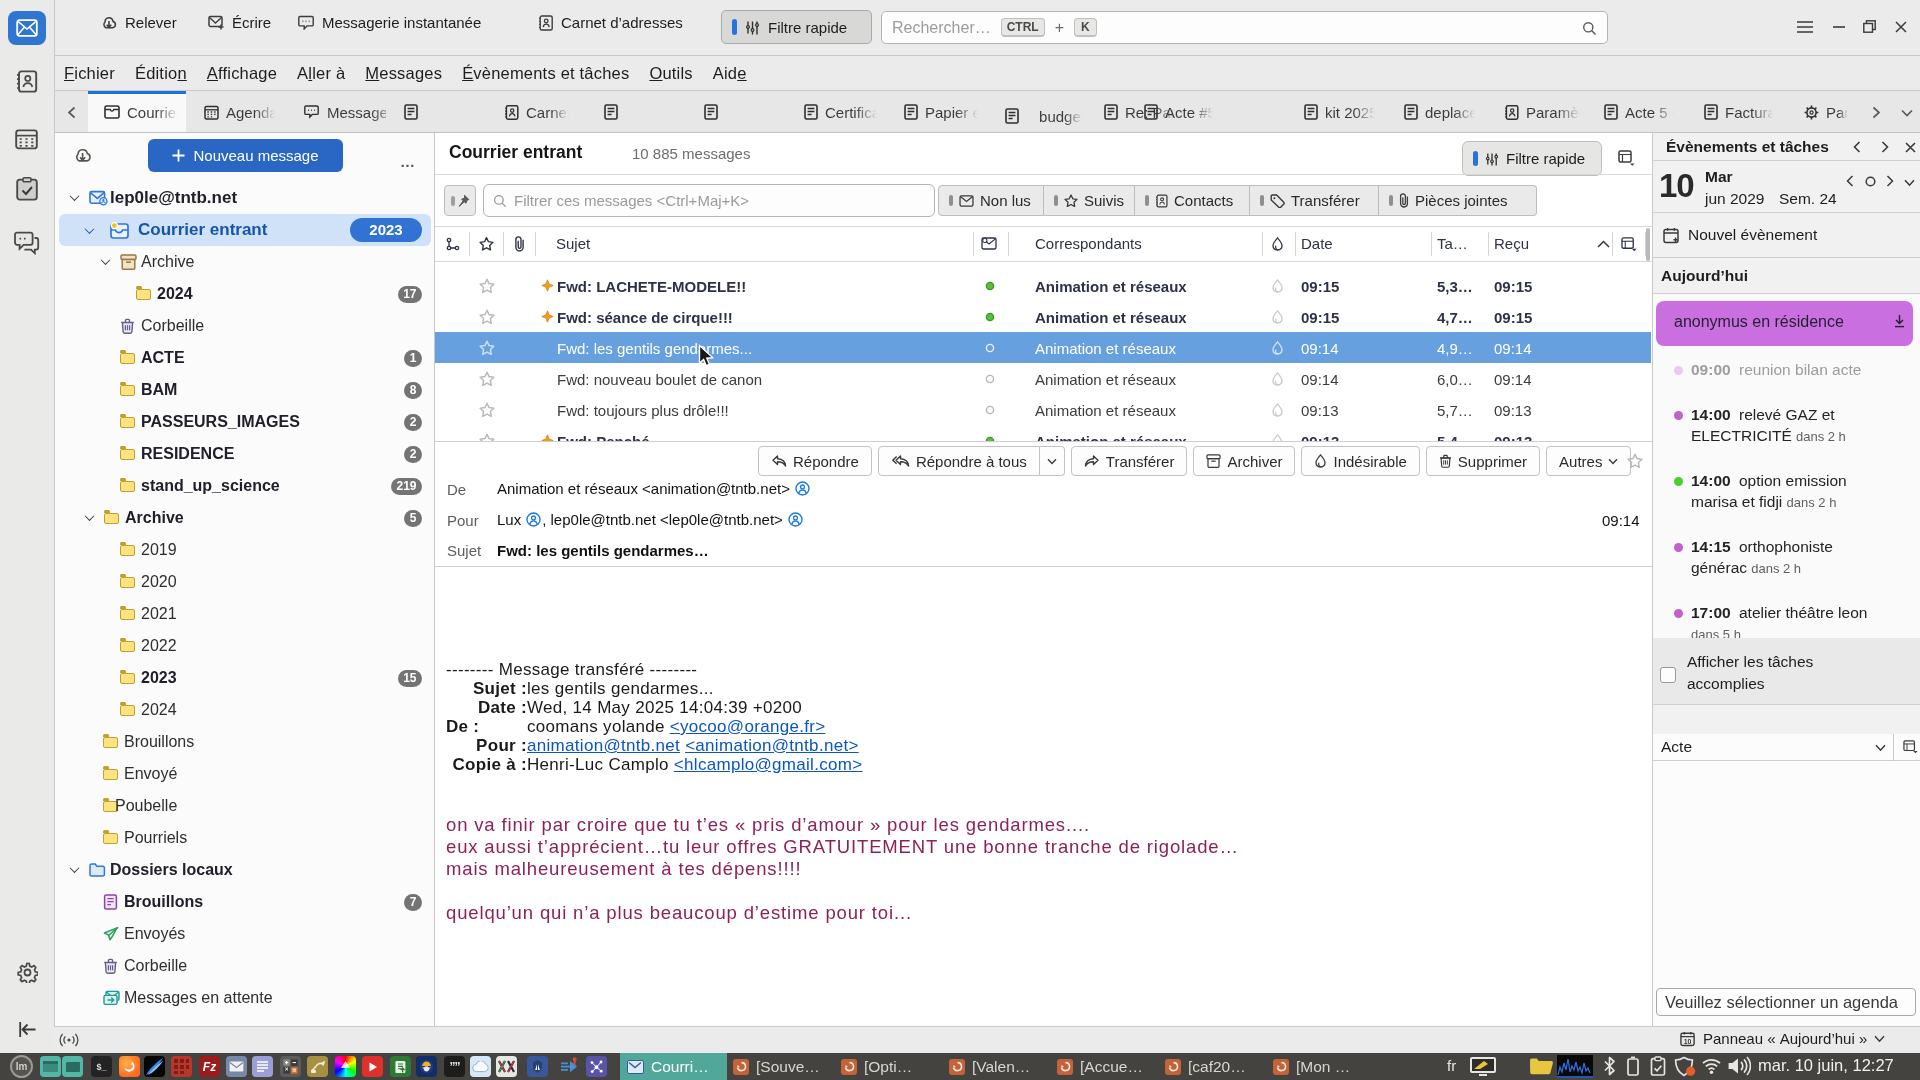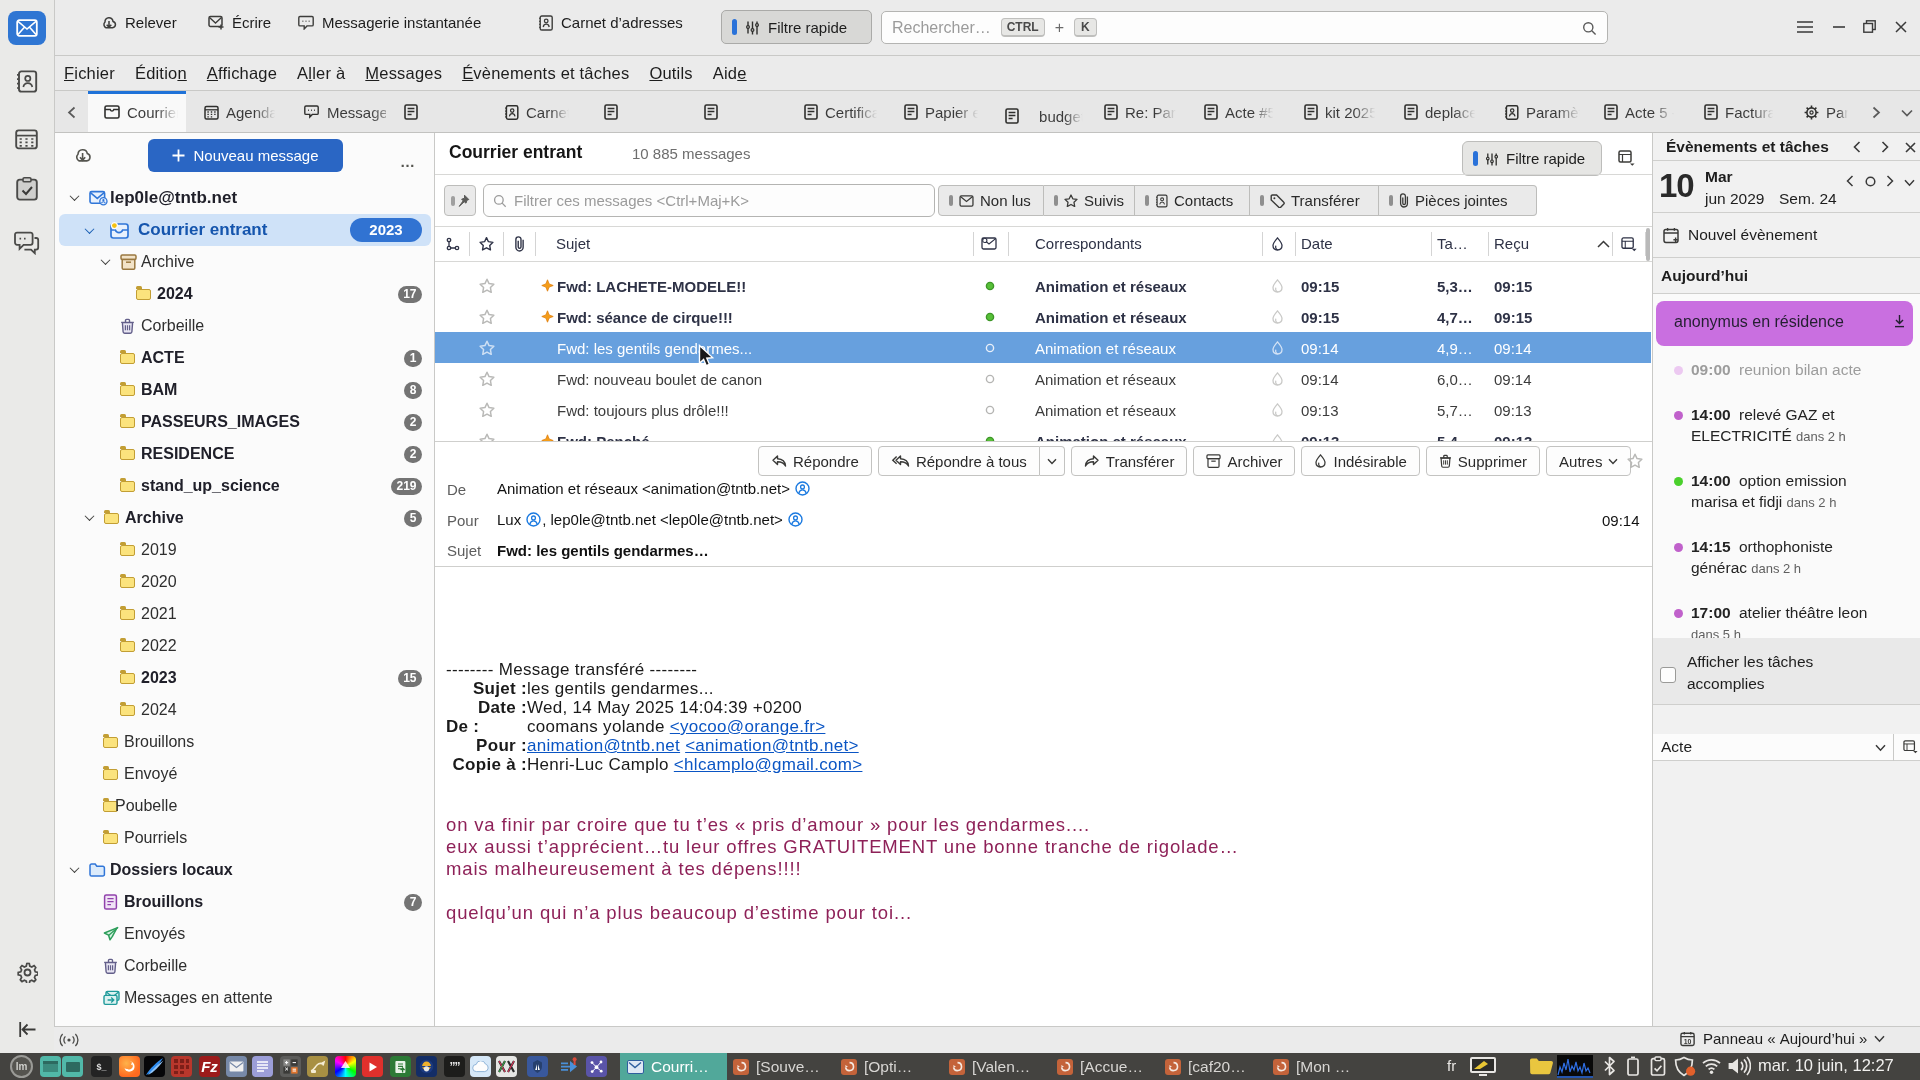--- a/index.html
+++ b/index.html
@@ -183,21 +183,21 @@
         </svg>
         <span style="background:linear-gradient(90deg,#3a3a3a 55%,rgba(58,58,58,0) 95%);-webkit-background-clip:text;background-clip:text;color:transparent;white-space:nowrap;">budget</span>
       </div>
       <div class="abs flex" style="left:1034px;top:0;width:98px;height:42px;padding-left:16px;gap:7px;overflow:hidden;">
         <svg width="14" height="16" viewBox="0 0 14 16">
           <rect x="1" y="1" width="12" height="14" rx="1.5" fill="none" stroke="#2f2f2d" stroke-width="1.6"></rect>
           <path d="M3.6 4.5h6.8M3.6 7.5h6.8M3.6 10.5h4" stroke="#2f2f2d" stroke-width="1.4"></path>
         </svg>
         <span style="background:linear-gradient(90deg,#3a3a3a 55%,rgba(58,58,58,0) 95%);-webkit-background-clip:text;background-clip:text;color:transparent;white-space:nowrap;">Re: Pari</span>
       </div>
-      <div class="abs flex" style="left:1134px;top:0;width:98px;height:42px;padding-left:16px;gap:7px;overflow:hidden;">
+      <div class="abs flex" style="left:1074px;top:0;width:98px;height:42px;padding-left:16px;gap:7px;overflow:hidden;">
         <svg width="14" height="16" viewBox="0 0 14 16">
           <rect x="1" y="1" width="12" height="14" rx="1.5" fill="none" stroke="#2f2f2d" stroke-width="1.6"></rect>
           <path d="M3.6 4.5h6.8M3.6 7.5h6.8M3.6 10.5h4" stroke="#2f2f2d" stroke-width="1.4"></path>
         </svg>
         <span style="background:linear-gradient(90deg,#3a3a3a 55%,rgba(58,58,58,0) 95%);-webkit-background-clip:text;background-clip:text;color:transparent;white-space:nowrap;">Acte #5</span>
       </div>
       <div class="abs flex" style="left:1234px;top:0;width:98px;height:42px;padding-left:16px;gap:7px;overflow:hidden;">
         <svg width="14" height="16" viewBox="0 0 14 16">
           <rect x="1" y="1" width="12" height="14" rx="1.5" fill="none" stroke="#2f2f2d" stroke-width="1.6"></rect>
           <path d="M3.6 4.5h6.8M3.6 7.5h6.8M3.6 10.5h4" stroke="#2f2f2d" stroke-width="1.4"></path>
@@ -937,20 +937,23 @@
     <svg class="abs" style="left:222px;top:10px;" width="11" height="8" viewBox="0 0 11 8">
         <path d="M1 1.2 5.5 6.2 10 1.2" fill="none" stroke="#3a3a3a" stroke-width="1.5"></path>
       </svg>
     <div class="vline" style="left:240px;top:0px;height:27px;"></div>
     <svg class="abs" style="left:250px;top:6px;" width="15" height="14" viewBox="0 0 17 16">
         <rect x="1" y="1" width="12" height="11" rx="1.5" fill="none" stroke="#3c3c3a" stroke-width="1.4"></rect>
         <path d="M1 4.5h12M4.5 4.5V12" stroke="#3c3c3a" stroke-width="1.1"></path>
         <path d="M11.6 12.6h5l-2.5 2.6z" fill="#3c3c3a"></path>
       </svg>
   </div>
+  <div class="abs" style="left:0;top:628px;width:267px;height:265px;background:#fcfcfc;">
+    <div class="abs flex" style="left:3px;top:227px;width:260px;height:28px;background:#fdfdfd;border:1px solid #a8a8a6;border-radius:4px;padding-left:8px;font-size:16.5px;color:#3a3a3a;white-space:nowrap;overflow:hidden;">Veuillez sélectionner un agenda</div>
+  </div>
 </div>
 
 <div id="statusbar" class="abs" style="left:54px;top:1026px;width:1866px;height:27px;background:#ebebeb;border-top:1px solid #c9c9c7;">
   <svg class="abs" style="left:5px;top:6px;" width="20" height="14" viewBox="0 0 20 14">
       <circle cx="10" cy="7" r="1.6" fill="#4a4a48"></circle>
       <path d="M6.4 3.4a5 5 0 0 0 0 7.2M13.6 3.4a5 5 0 0 1 0 7.2" fill="none" stroke="#4a4a48" stroke-width="1.3"></path>
       <path d="M3.6 1a8.4 8.4 0 0 0 0 12M16.4 1a8.4 8.4 0 0 1 0 12" fill="none" stroke="#4a4a48" stroke-width="1.3"></path>
     </svg>
   <div class="abs flex" style="left:1626px;top:3px;gap:7px;">
     <svg width="16" height="16" viewBox="0 0 17 17">
@@ -1000,21 +1003,21 @@
       </div>
       <div class="abs" style="left:171px;top:3px;width:21px;height:21px;border-radius:4px;overflow:hidden;">
         <div style="width:21px;height:21px;background:#b8372c;display:flex;align-items:center;justify-content:center;color:#fff;font-size:10px;font-weight:bold;">
           <svg width="15" height="15" viewBox="0 0 15 15">
             <path d="M0 0h4v4H0zM6 0h4v4H6zM12 0h3v4h-3zM0 6h4v4H0zM6 6h4v4H6zM12 6h3v4h-3zM0 12h4v3H0zM6 12h4v3H6z" fill="#7d1f18"></path>
           </svg>
         </div>
       </div>
       <div class="abs" style="left:199px;top:3px;width:21px;height:21px;border-radius:4px;overflow:hidden;">
         <div style="width:21px;height:21px;background:#9c1b1b;display:flex;align-items:center;justify-content:center;color:#fff;font-size:10px;font-weight:bold;">
-          <span style="font-size:15px;font-style:italic;">Fz</span>
+          <span style="font-size:12px;font-style:italic;">Fz</span>
         </div>
       </div>
       <div class="abs" style="left:226px;top:3px;width:21px;height:21px;border-radius:4px;overflow:hidden;">
         <div style="width:21px;height:21px;background:#7789a8;display:flex;align-items:center;justify-content:center;color:#fff;font-size:10px;font-weight:bold;">
           <svg width="15" height="11" viewBox="0 0 15 11">
             <rect x="0.6" y="0.6" width="13.8" height="9.8" rx="1" fill="#f0f0f0"></rect>
             <path d="M1 1.4 7.5 6.4 14 1.4" fill="none" stroke="#7789a8" stroke-width="1.2"></path>
           </svg>
         </div>
       </div>

